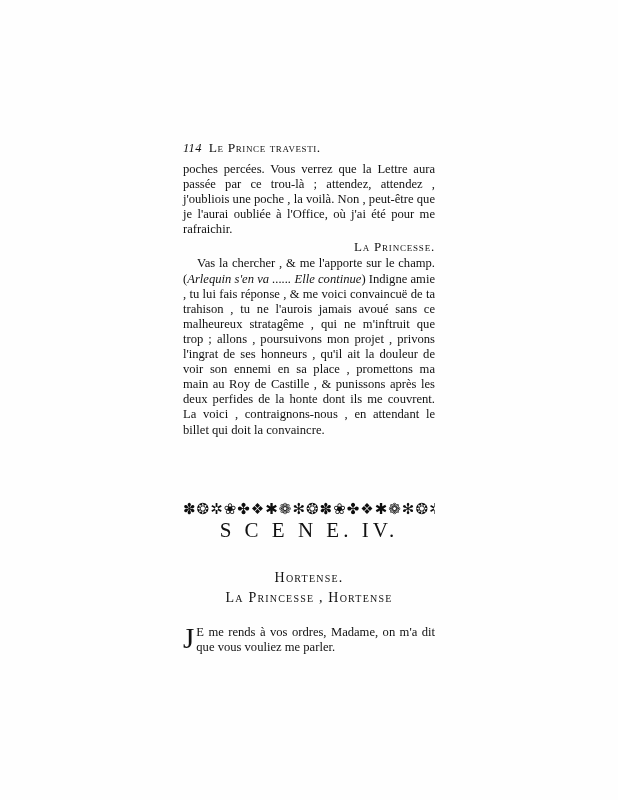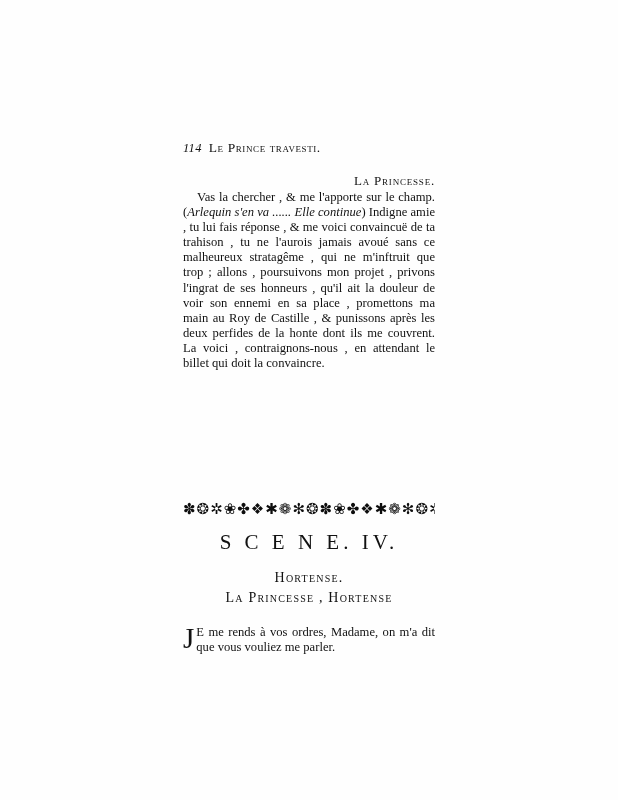--- a/index.html
+++ b/index.html
@@ -22,21 +22,21 @@
   }
   .text-block {
     position: absolute;
     left: 183px;
     top: 140px;
     width: 252px;
   }
   .running-head {
     font-size: 13.5px;
     letter-spacing: 0.3px;
-    margin-bottom: 17px;
+    margin-bottom: 6px;
     white-space: nowrap;
   }
   .running-head .folio {
     font-style: italic;
     margin-right: 7px;
     font-size: 12.5px;
   }
   .running-head .title-caps {
     font-variant: small-caps;
     letter-spacing: 0.6px;
@@ -71,21 +71,21 @@
     font-size: 15px;
     letter-spacing: 1px;
     line-height: 18px;
     color: #0d0d0d;
     white-space: nowrap;
     overflow: hidden;
   }
   .scene-head {
     position: absolute;
     left: 183px;
-    top: 530px;
+    top: 518px;
     width: 252px;
     text-align: center;
     font-size: 21px;
     letter-spacing: 4px;
     font-variant: small-caps;
   }
   .cast-block {
     position: absolute;
     left: 183px;
     top: 568px;
@@ -120,20 +120,21 @@
 <body>
 
 <div class="page">
 
   <div class="text-block">
 
     <div class="running-head">
       <span class="folio">114</span><span class="title-caps">Le Prince travesti.</span>
     </div>
 
+    <p class="body-par">poches percées. Vous verrez que la Lettre aura passée par ce trou-là ; attendez, attendez , j'oubliois une poche , la voilà. Non , peut-être que je l'aurai oubliée à l'Office, où j'ai été pour me rafraichir.</p>
 
     <div class="speaker">La Princesse.</div>
 
     <p class="body-par indent"><span>Vas la chercher , &amp; me l'apporte sur le champ. (</span><span class="ital">Arlequin s'en va ...... Elle continue</span><span>) Indigne amie , tu lui fais réponse , &amp; me voici convaincuë de ta trahison , tu ne l'aurois jamais avoué sans ce malheureux stratagême , qui ne m'inftruit que trop ; allons , poursuivons mon projet , privons l'ingrat de ses honneurs , qu'il ait la douleur de voir son ennemi en sa place , promettons ma main au Roy de Castille , &amp; punissons après les deux perfides de la honte dont ils me couvrent. La voici , contraignons-nous , en attendant le billet qui doit la convaincre.</span></p>
 
   </div>
 
   <div class="ornament">✽❂✲❀✤❖✱❁✻❂✽❀✤❖✱❁✻❂✲✽❀✤❖✱</div>
 
   <div class="scene-head">S C E N E.  IV.</div>

